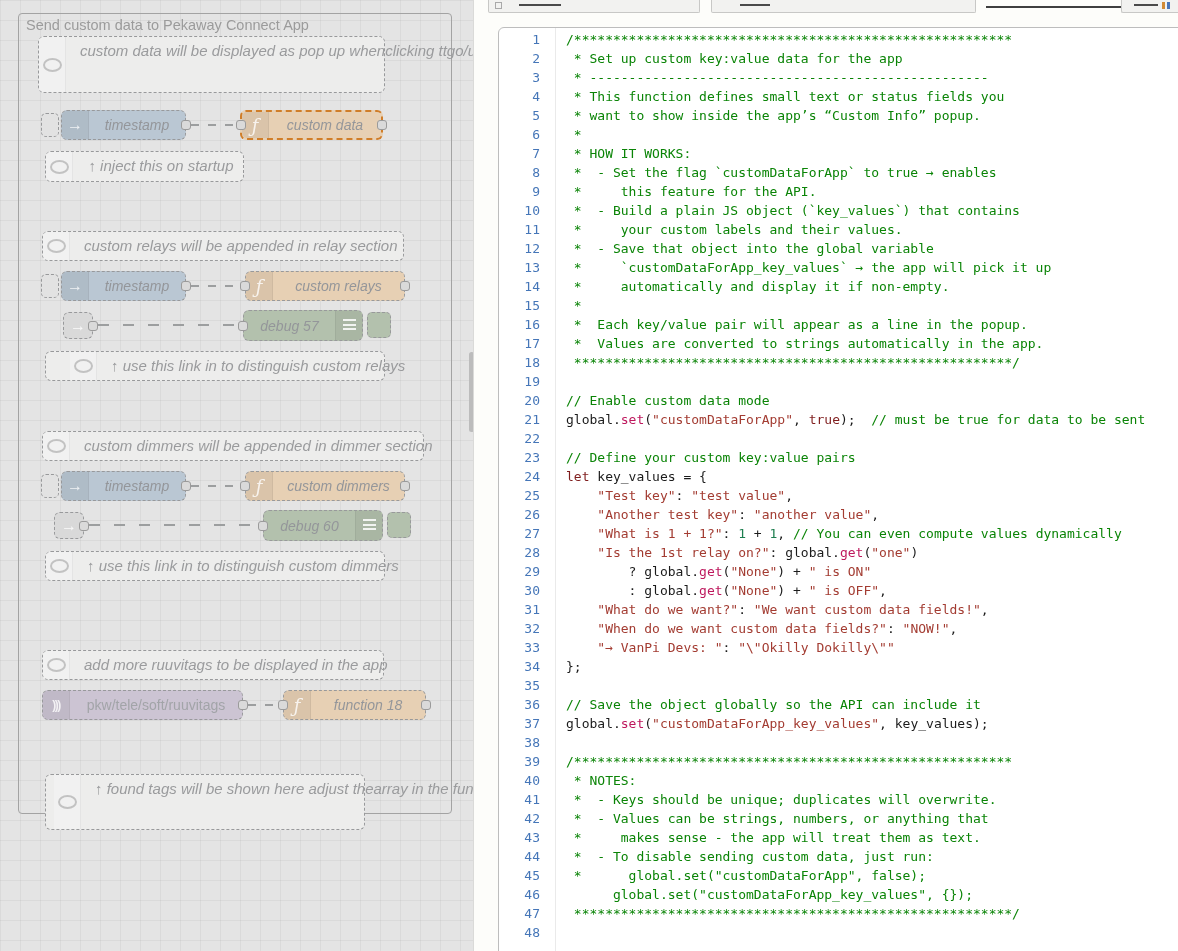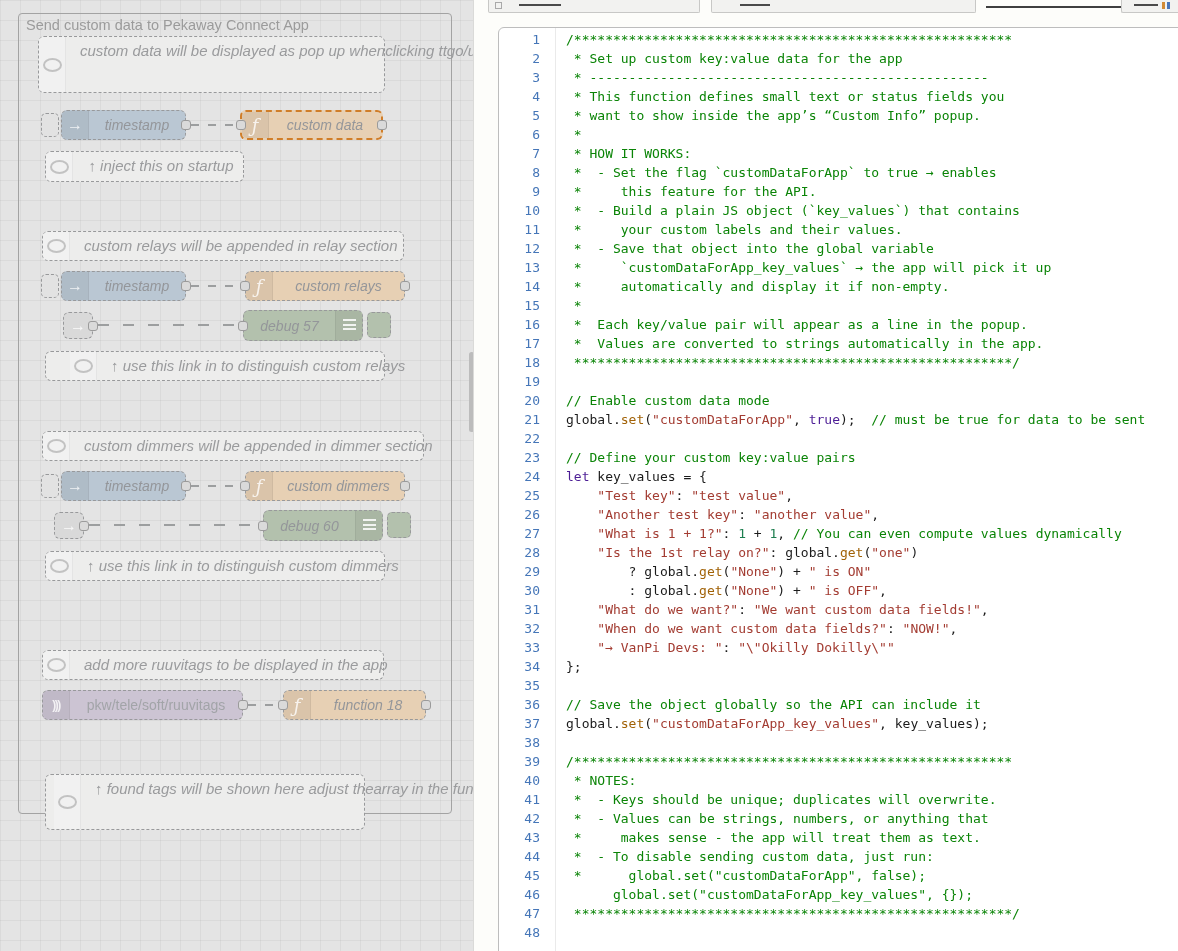--- a/index.html
+++ b/index.html
@@ -58,21 +58,21 @@
   .uline{position:absolute;top:6px;height:2px;background:#3f3f3f;}
 
   
   .ed{position:absolute;left:24px;top:27px;width:700px;height:940px;background:#fff;
       border:1px solid #bdbdbd;border-radius:6px 6px 0 0;display:flex;overflow:hidden;box-sizing:border-box;}
   .gutter{width:56px;padding-top:4px;box-sizing:border-box;flex:none;}
   .ln{height:19px;line-height:19px;text-align:right;padding-right:15px;color:#4576b8;
       font:13px "DejaVu Sans Mono",monospace;}
   .codecol{flex:1;padding-top:4px;border-left:1px solid #eaeaea;padding-left:10px;overflow:hidden;}
   .cl{height:19px;line-height:19px;white-space:pre;font:13px "DejaVu Sans Mono",monospace;color:#1b1b1b;}
-  .cm{color:#0a8406;} .st{color:#a33c32;} .kw{color:#4c1d95;} .fn{color:#a16207;}
+  .cm{color:#0a8406;} .st{color:#a33c32;} .kw{color:#7f1d1d;} .fn{color:#be185d;}
   .nm{color:#1d7e4f;} .pl{color:#1b1b1b;}
 </style>
 </head>
 <body>
 
 <div class="canvas">
   <div class="group" id="flow-group" style="left: 18px; top: 13px; width: 434px; height: 801px;">
     <div class="group-label">Send custom data to Pekaway Connect App</div>
   </div>
 

